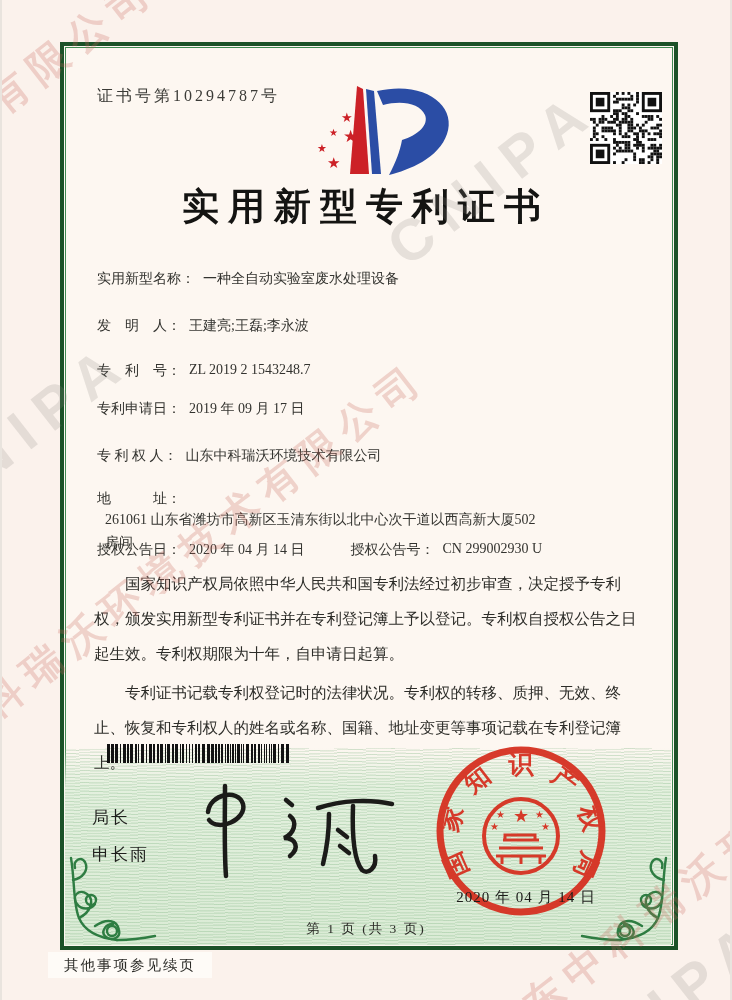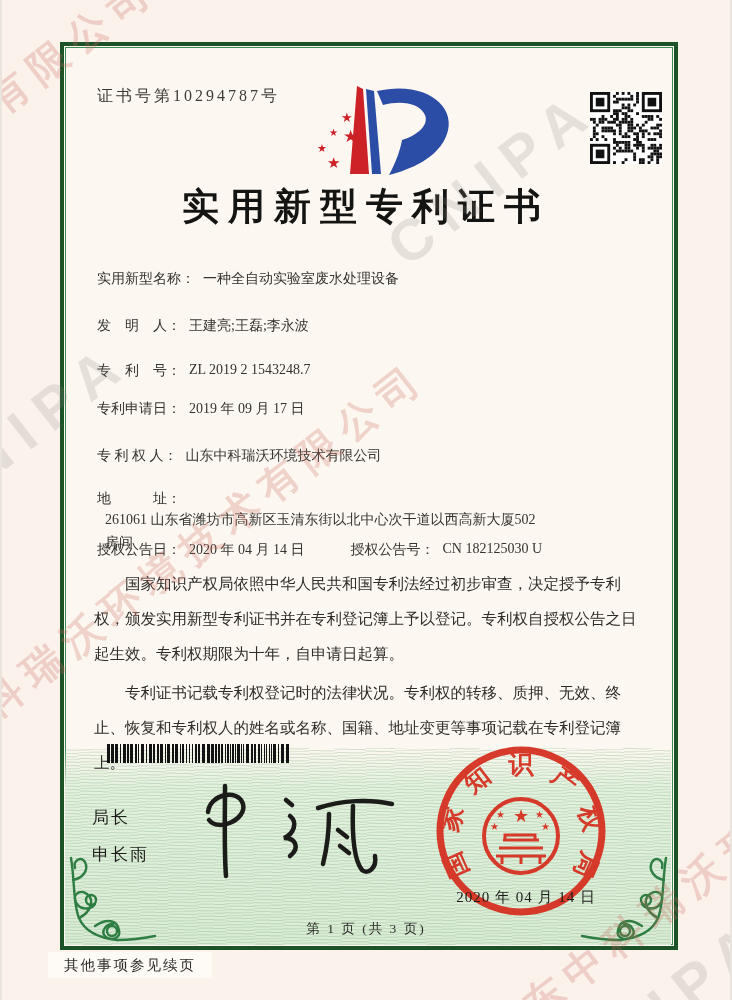--- a/index.html
+++ b/index.html
@@ -339,21 +339,21 @@
   </div>
   <div class="field" style="top:490px;flex-direction:column;">
     <span class="lab">地　　　址：</span>
     <span class="val addr">261061 山东省潍坊市高新区玉清东街以北中心次干道以西高新大厦502房间</span>
   </div>
   <div class="field" style="top:541px;">
     <span class="lab">授权公告日：</span>
     <span class="val">2020 年 04 月 14 日</span>
     <span class="pair2">
       <span class="lab">授权公告号：</span>
-      <span class="val">CN 182125030 U</span>
+      <span class="val">CN 299002930 U</span>
     </span>
   </div>
 
   <div class="body-text">
     <p>国家知识产权局依照中华人民共和国专利法经过初步审查，决定授予专利权，颁发实用新型专利证书并在专利登记簿上予以登记。专利权自授权公告之日起生效。专利权期限为十年，自申请日起算。</p>
     <p>专利证书记载专利权登记时的法律状况。专利权的转移、质押、无效、终止、恢复和专利权人的姓名或名称、国籍、地址变更等事项记载在专利登记簿上。</p>
   </div>
 
   <svg class="barcode" id="barcode-svg" width="186" height="19" viewBox="0 0 186 19">
       <rect x="0" y="0" width="3" height="19" fill="#121212"></rect>

